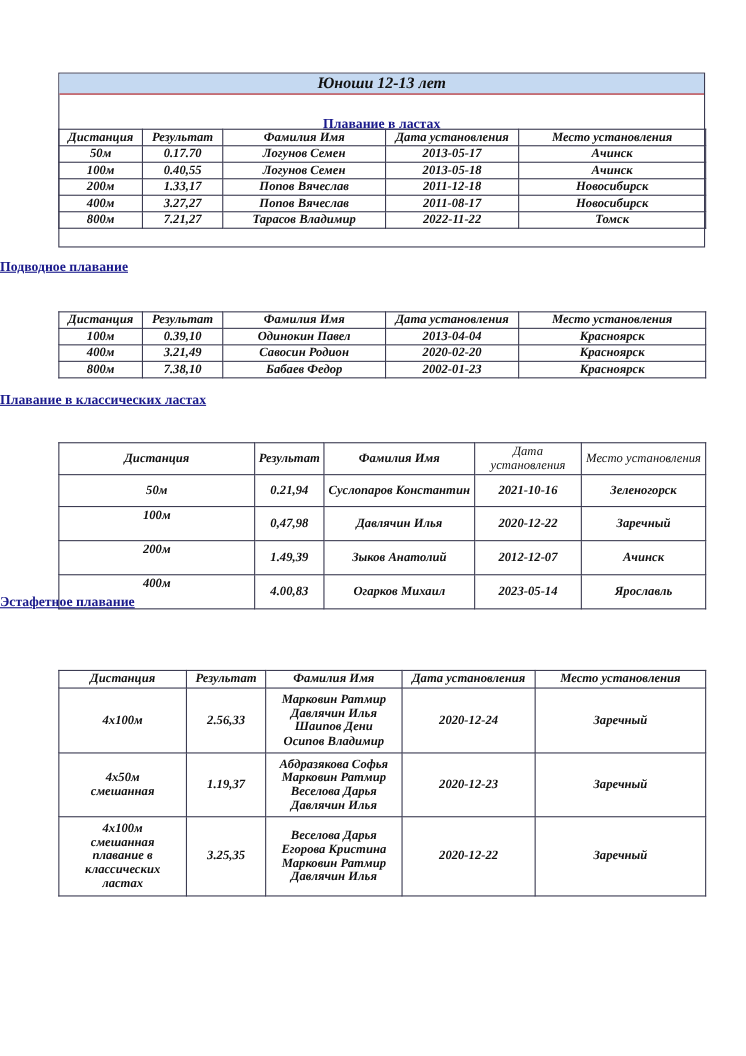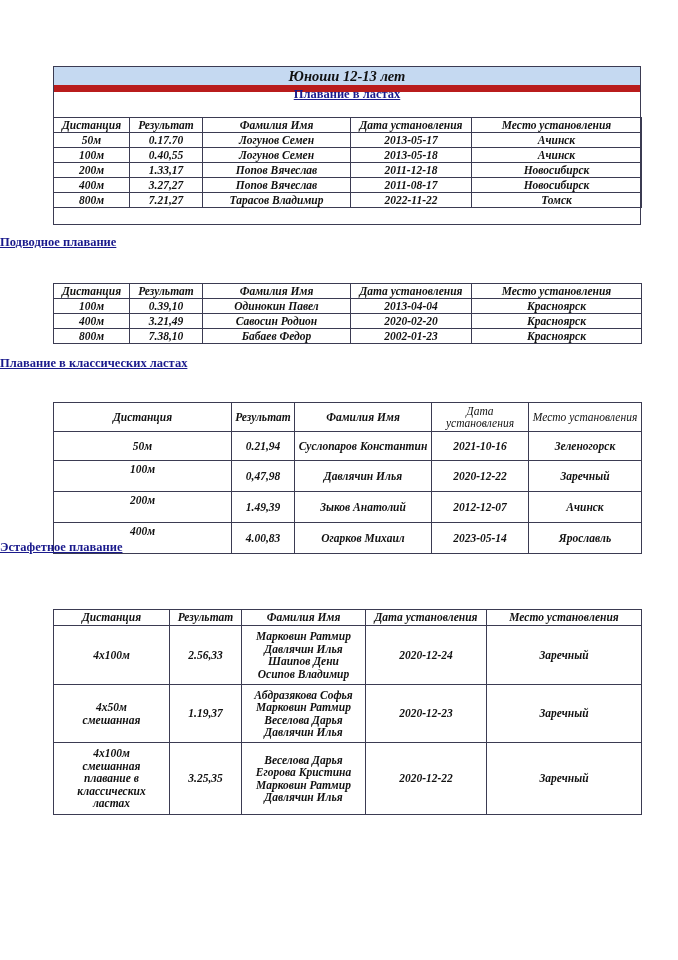--- a/index.html
+++ b/index.html
@@ -1,25 +1,25 @@
 <!DOCTYPE html>
 <html><head>
 <meta charset="utf-8">
 <style>
   html, body { margin: 0; padding: 0; background: #ffffff; }
   body { width: 678px; height: 960px; position: relative; overflow: hidden;
          font-family: "Liberation Serif", "DejaVu Serif", serif; color: #111; }
-  .abs { position: absolute; }
+  .abs { position: absolute; margin-top: 18px; }
   table { border-collapse: collapse; table-layout: fixed; position: absolute; font-style: italic; }
   td, th { border: 1px solid #3b3b52; text-align: center; vertical-align: middle;
            font-weight: bold; font-size: 11.5px; padding: 0 2px; line-height: 12.5px; }
   th { font-weight: bold; }
   .title-box { position: absolute; left: 53px; top: 66px; width: 588px; height: 159px;
                border: 1px solid #3b3b52; box-sizing: border-box; }
-  .title-bar { height: 18px; background: #c5d9f1; border-bottom: 7px solid #b91c1c;
+  .title-bar { height: 18px; background: #c5d9f1; border-bottom: 1px solid #b91c1c;
                text-align: center; font-style: italic; font-weight: bold; font-size: 14.5px; line-height: 18px; }
   .section-title { position: absolute; left: 0; width: 678px; text-align: left;
                    color: #1a1a8c; text-decoration: underline; font-weight: bold; font-size: 12.5px; }
   .t1 td, .t1 th { height: 14px; }
   .t2 td, .t2 th { height: 14px; }
   .t3 th { height: 28px; }
   .t3 td { height: 28px; }
   .t3 td.dist { vertical-align: top; padding-top: 2px; }
   .t3 td.dist.first { vertical-align: middle; padding-top: 0; }
   .t4 th { height: 15px; }

